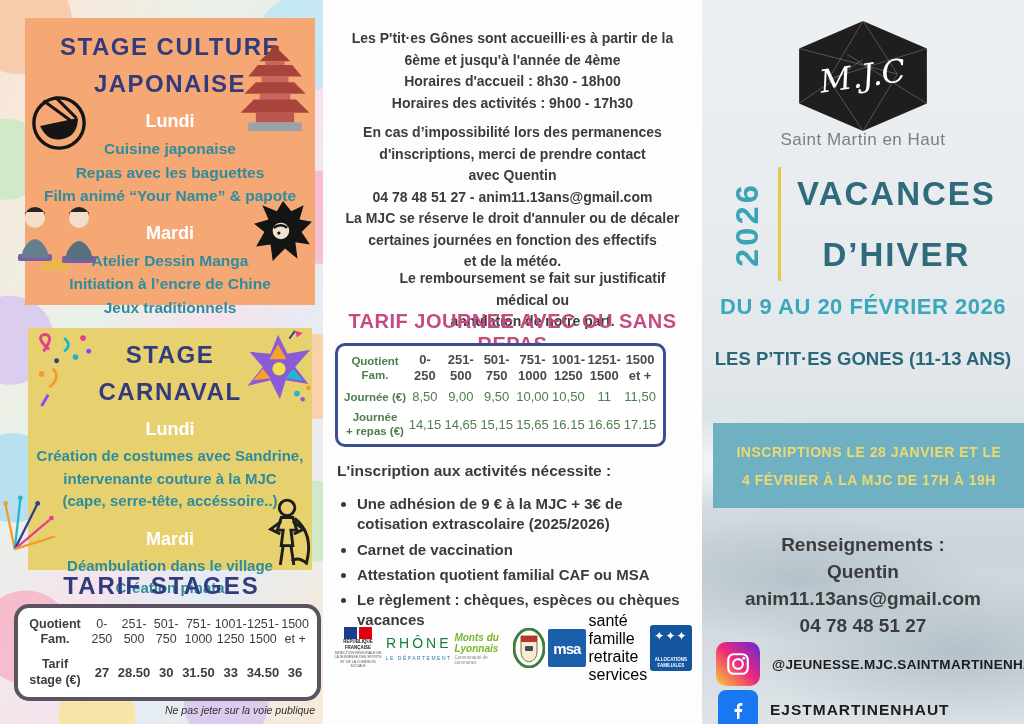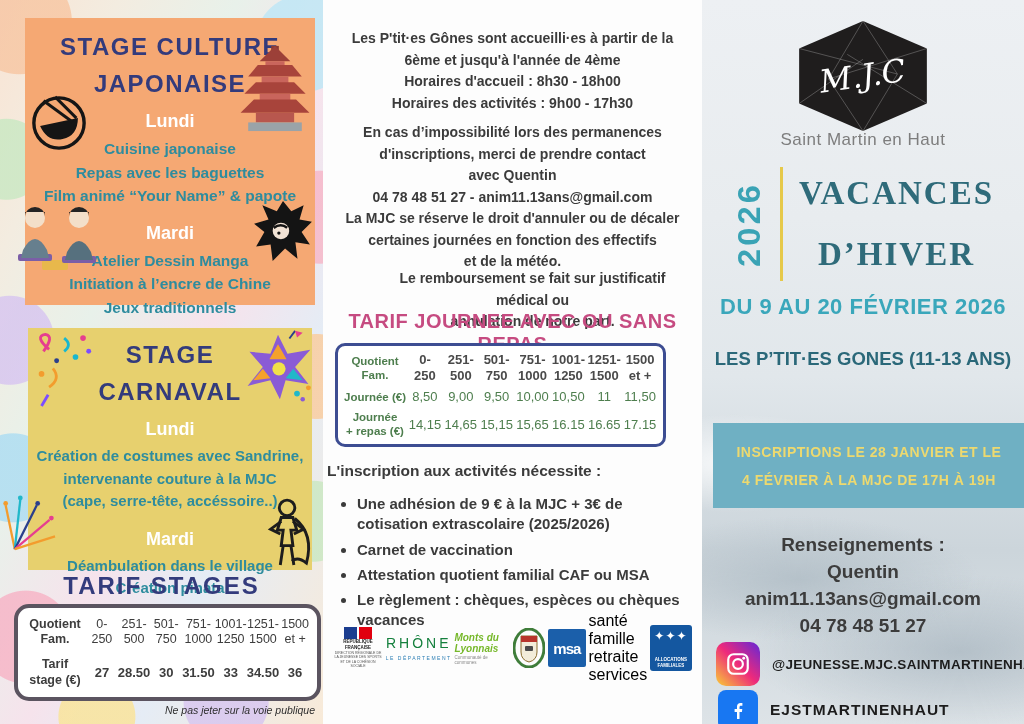--- a/index.html
+++ b/index.html
@@ -58,21 +58,21 @@
   .p-refund { top:268px;margin-left:40px; }
   .pink-title { position:absolute; top:310px; left:0; width:100%; text-align:center;
     color:#c64b81; font-weight:bold; font-size:20px; letter-spacing:.5px; }
   .mid-table { position:absolute; left:12px; top:343px; width:331px; height:104px;
     background:#fff; border:3px solid #3d4d92; border-radius:10px;
     display:grid; grid-template-columns:64px repeat(7, 1fr); align-items:center;
     padding:4px 5px; row-gap:2px; }
   .mid-table .glbl { color:#4e7e4e; font-weight:bold; font-size:11.5px; line-height:1.25; text-align:center; }
   .mid-table .hdr { color:#4a4a4a; font-weight:bold; font-size:13px; line-height:1.25; text-align:center; }
   .mid-table .gval { color:#4e7e4e; font-size:13px; text-align:center; }
-  .req-title { position:absolute; top:462px; left:4px; text-align:left;
+  .req-title { position:absolute; top:462px; left:14px; text-align:left;
     color:#3b3b3b; font-weight:bold; font-size:15.5px; }
   .req-list { position:absolute; top:494px; left:34px; right:12px; text-align:left; }
   .req-list li { color:#3b3b3b; font-weight:bold; font-size:15px; line-height:1.35;
     margin-bottom:5px; }
   .logos { position:absolute; left:10px; right:10px; top:620px; height:56px;
     display:flex; align-items:center; justify-content:space-between; }
   .logo-rf { width:50px; text-align:center; }
   .logo-rf .flags { display:flex; justify-content:center; gap:2px; }
   .logo-rf .flag-b { width:13px; height:12px; background:#1b3d8f; }
   .logo-rf .flag-r { width:13px; height:12px; background:#e1000f; }
@@ -104,21 +104,21 @@
       linear-gradient(180deg, #edf0f3 0%, #e8ecef 30%, #e1e7eb 52%, #ccd5db 76%, #dde3e7 100%);
   }
   .mjc-logo { position:absolute; top:20px; left:50%; transform:translateX(-50%); }
   .logo-sub { position:absolute; top:130px; left:0; width:100%; text-align:center;
     color:#7d7d7d; font-size:17px; letter-spacing:.5px; }
   .year-row { position:absolute; top:163px; left:0; width:100%; display:flex;
     align-items:center; justify-content:center; }
   .year-vert { writing-mode:vertical-rl; transform:rotate(180deg) scale(1, 1.05);
     color:#3aa3b5; font-size:31px; font-weight:bold; letter-spacing:3px; }
   .year-divider { width:3px; height:114px; background:#e6c94a; margin:0 16px 0 12px; }
-  .title-hiver { color:#2f6b7a; font-family:Liberation Serif, serif; font-weight:bold;
+  .title-hiver { color:#2f6b7a; font-family:Liberation Sans, sans-serif; font-weight:bold;
     font-size:33px; letter-spacing:2px; line-height:1.85; text-align:center; }
   .dates { position:absolute; top:294px; left:0; width:100%; text-align:center;
     color:#3aa7bb; font-weight:bold; font-size:22px; letter-spacing:.5px; }
   .audience { position:absolute; top:348px; left:0; width:100%; text-align:center;
     color:#2a6879; font-weight:bold; font-size:18.5px; }
   .banner { position:absolute; top:423px; left:11px; width:312px; height:85px;
     background:#6fb0c3; color:#edd96f; font-weight:bold; font-size:14px;
     letter-spacing:.5px; line-height:2.0; display:flex; align-items:center;
     justify-content:center; text-align:center; }
   .info { position:absolute; top:532px; left:0; width:100%; text-align:center;

